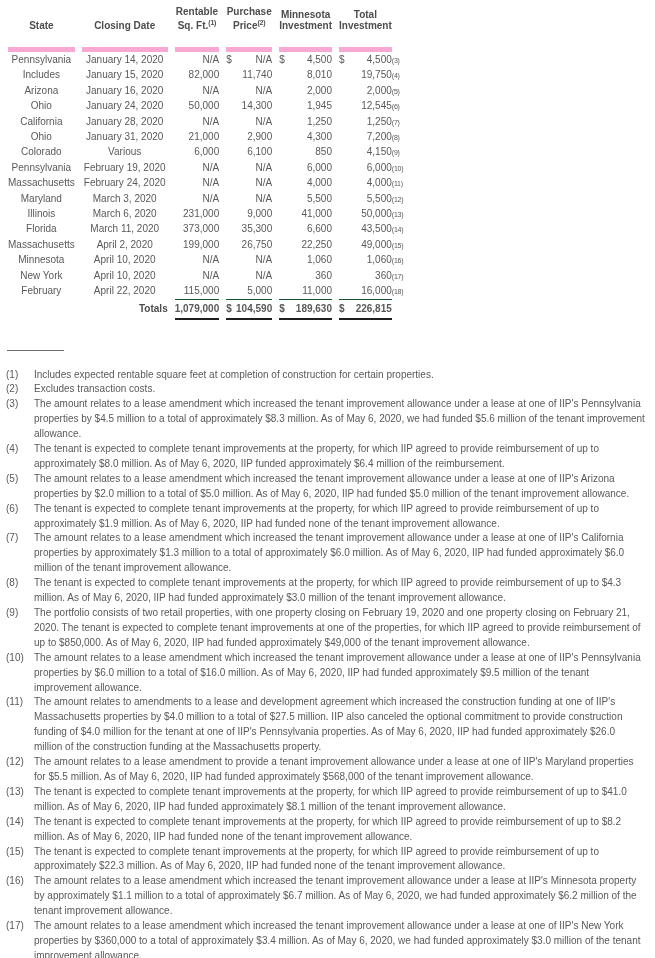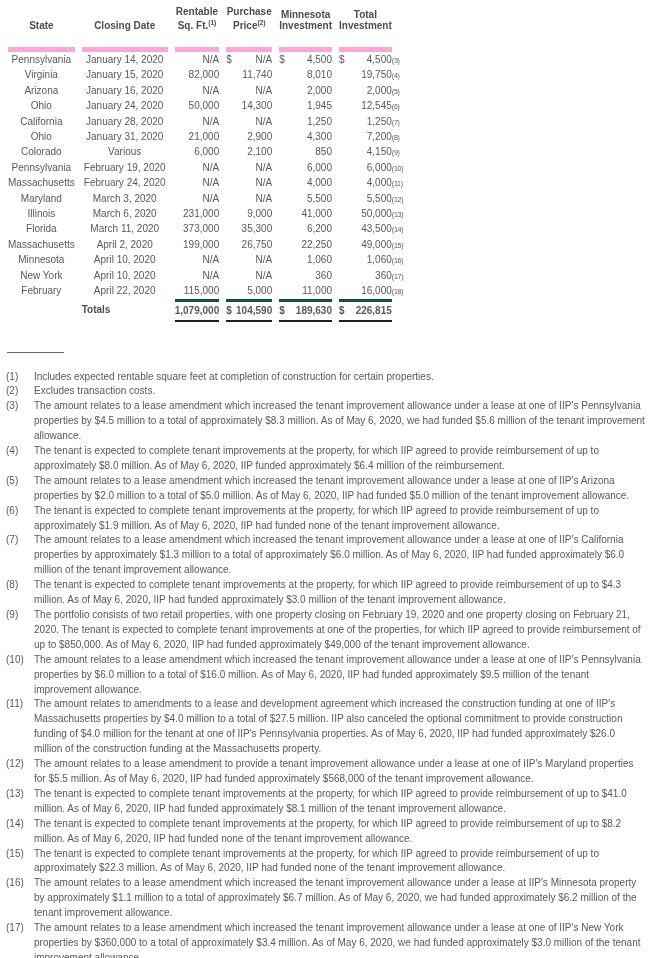--- a/index.html
+++ b/index.html
@@ -34,24 +34,24 @@
 
   tbody.t-body td { height:15.4px; line-height:15.4px; white-space:nowrap; vertical-align:middle; }
   td.c-state, td.c-date { text-align:center; }
   td.c-num { text-align:right; }
   td.c-money { position:relative; }
   td.c-money .cur { position:absolute; left:0; top:0; }
   td.c-total .ref { position:absolute; left:100%; top:1px; font-size:7px; letter-spacing:-0.2px; }
 
   tbody.t-totals td { height:19px; line-height:18px; font-weight:bold; white-space:nowrap; vertical-align:middle; }
   tbody.t-totals td.c-num {
-    border-top:3px solid #14532d;
+    border-top:1px solid #14532d;
     border-bottom:2px solid #1f1f1f;
   }
-  td.c-totals-label { text-align:left; font-weight:bold; color:#4d4d4d; }
+  td.c-totals-label { text-align:right; font-weight:bold; color:#4d4d4d; }
 
   
   .fn-divider {
     margin:30px 0 0 7px;
     width:57px;
     border-top:1px solid #6b6b6b;
   }
   .footnotes { margin:17px 10px 0 6px; }
   .fn {
     display:grid;
@@ -105,21 +105,21 @@
     <tbody class="t-body">
         <tr>
     <td class="c-state">Pennsylvania</td>
     <td class="c-date">January 14, 2020</td>
     <td class="c-num">N/A</td>
     <td class="c-num c-money c-price"><span class="cur">$</span><span class="v">N/A</span></td>
     <td class="c-num c-money c-addl"><span class="cur">$</span><span class="v">4,500</span></td>
     <td class="c-num c-money c-total"><span class="cur">$</span><span class="v">4,500</span><sup class="ref">(3)</sup></td>
   </tr>
         <tr>
-    <td class="c-state">Virginia</td>
+    <td class="c-state">Includes</td>
     <td class="c-date">January 15, 2020</td>
     <td class="c-num">82,000</td>
     <td class="c-num c-money c-price"><span class="cur"></span><span class="v">11,740</span></td>
     <td class="c-num c-money c-addl"><span class="cur"></span><span class="v">8,010</span></td>
     <td class="c-num c-money c-total"><span class="cur"></span><span class="v">19,750</span><sup class="ref">(4)</sup></td>
   </tr>
         <tr>
     <td class="c-state">Arizona</td>
     <td class="c-date">January 16, 2020</td>
     <td class="c-num">N/A</td>
@@ -148,21 +148,21 @@
     <td class="c-date">January 31, 2020</td>
     <td class="c-num">21,000</td>
     <td class="c-num c-money c-price"><span class="cur"></span><span class="v">2,900</span></td>
     <td class="c-num c-money c-addl"><span class="cur"></span><span class="v">4,300</span></td>
     <td class="c-num c-money c-total"><span class="cur"></span><span class="v">7,200</span><sup class="ref">(8)</sup></td>
   </tr>
         <tr>
     <td class="c-state">Colorado</td>
     <td class="c-date">Various</td>
     <td class="c-num">6,000</td>
-    <td class="c-num c-money c-price"><span class="cur"></span><span class="v">2,100</span></td>
+    <td class="c-num c-money c-price"><span class="cur"></span><span class="v">6,100</span></td>
     <td class="c-num c-money c-addl"><span class="cur"></span><span class="v">850</span></td>
     <td class="c-num c-money c-total"><span class="cur"></span><span class="v">4,150</span><sup class="ref">(9)</sup></td>
   </tr>
         <tr>
     <td class="c-state">Pennsylvania</td>
     <td class="c-date">February 19, 2020</td>
     <td class="c-num">N/A</td>
     <td class="c-num c-money c-price"><span class="cur"></span><span class="v">N/A</span></td>
     <td class="c-num c-money c-addl"><span class="cur"></span><span class="v">6,000</span></td>
     <td class="c-num c-money c-total"><span class="cur"></span><span class="v">6,000</span><sup class="ref">(10)</sup></td>
@@ -189,21 +189,21 @@
     <td class="c-num">231,000</td>
     <td class="c-num c-money c-price"><span class="cur"></span><span class="v">9,000</span></td>
     <td class="c-num c-money c-addl"><span class="cur"></span><span class="v">41,000</span></td>
     <td class="c-num c-money c-total"><span class="cur"></span><span class="v">50,000</span><sup class="ref">(13)</sup></td>
   </tr>
         <tr>
     <td class="c-state">Florida</td>
     <td class="c-date">March 11, 2020</td>
     <td class="c-num">373,000</td>
     <td class="c-num c-money c-price"><span class="cur"></span><span class="v">35,300</span></td>
-    <td class="c-num c-money c-addl"><span class="cur"></span><span class="v">6,200</span></td>
+    <td class="c-num c-money c-addl"><span class="cur"></span><span class="v">6,600</span></td>
     <td class="c-num c-money c-total"><span class="cur"></span><span class="v">43,500</span><sup class="ref">(14)</sup></td>
   </tr>
         <tr>
     <td class="c-state">Massachusetts</td>
     <td class="c-date">April 2, 2020</td>
     <td class="c-num">199,000</td>
     <td class="c-num c-money c-price"><span class="cur"></span><span class="v">26,750</span></td>
     <td class="c-num c-money c-addl"><span class="cur"></span><span class="v">22,250</span></td>
     <td class="c-num c-money c-total"><span class="cur"></span><span class="v">49,000</span><sup class="ref">(15)</sup></td>
   </tr>

